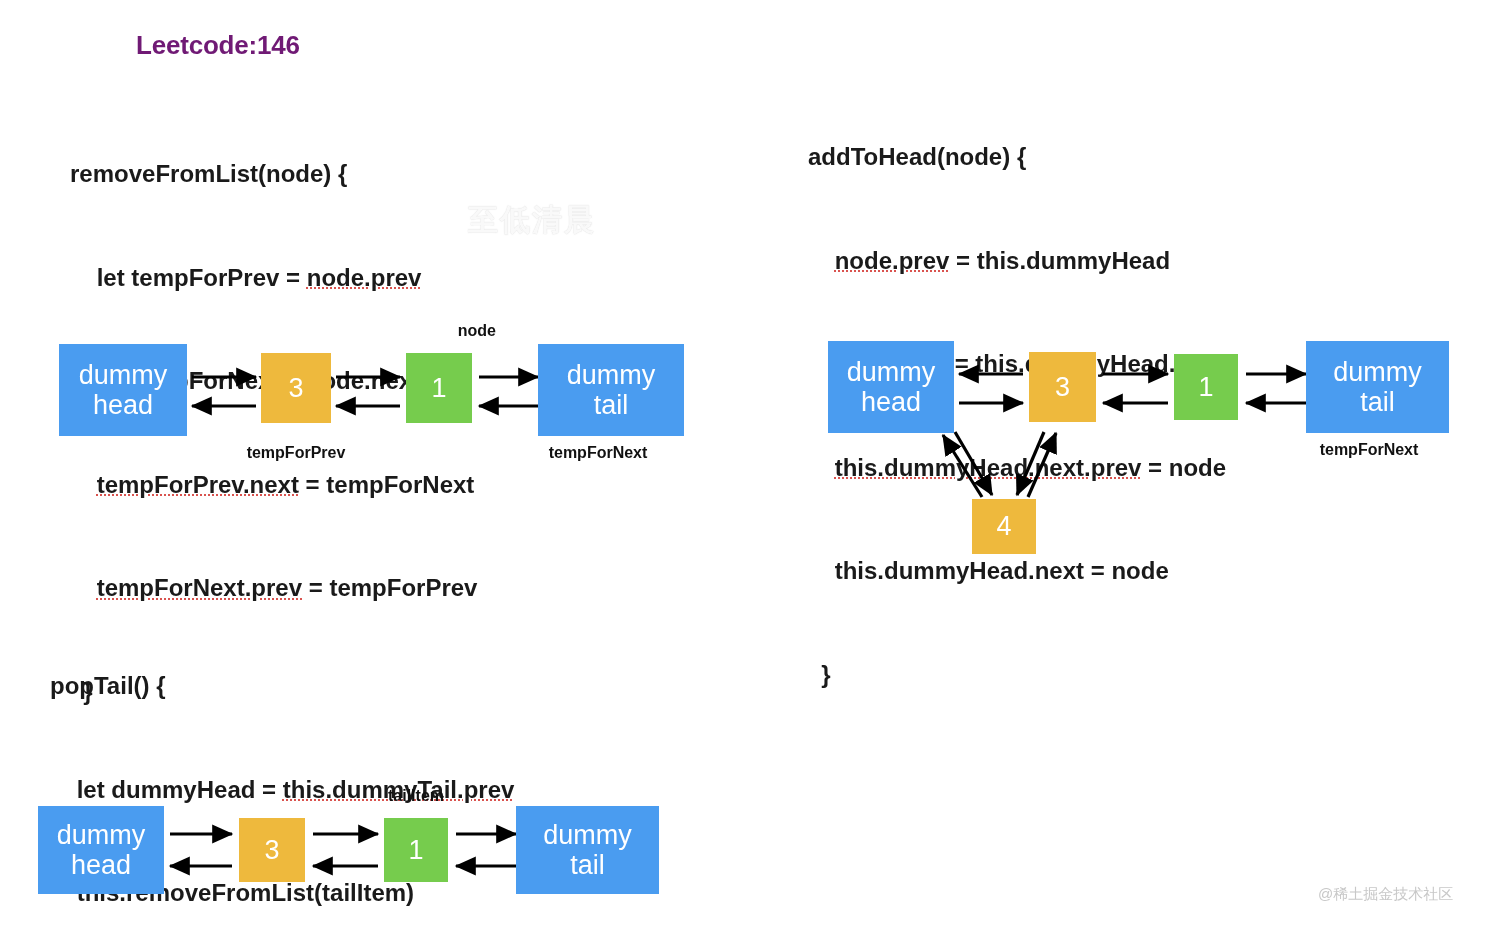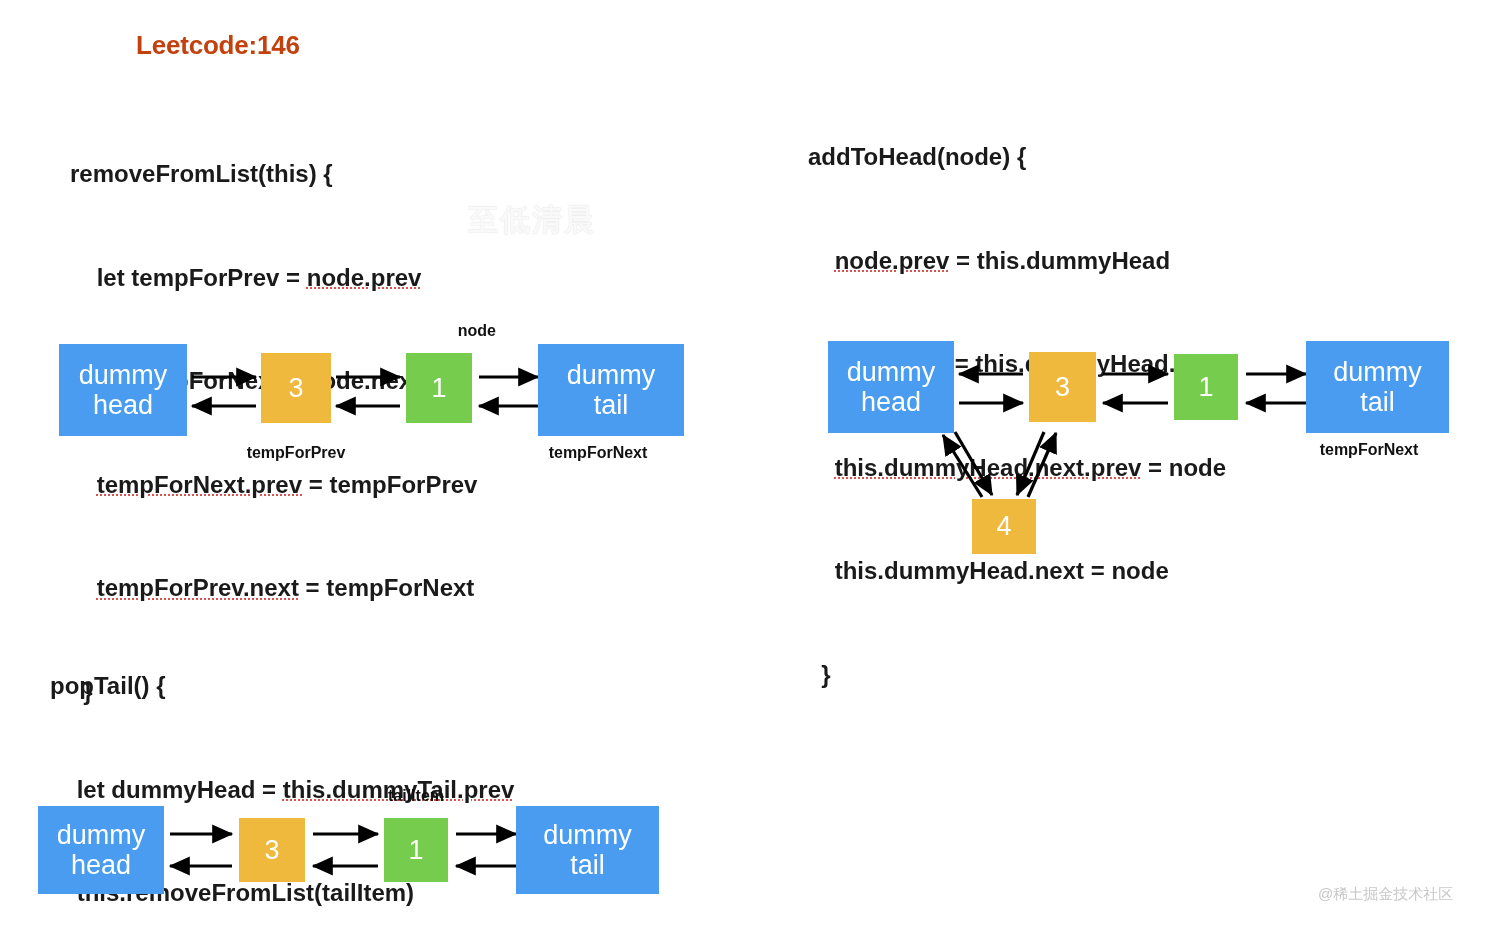--- a/index.html
+++ b/index.html
@@ -16,21 +16,21 @@
     -webkit-font-smoothing: antialiased;
   }
   .abs { position: absolute; }
 
   
   #title {
     left: 136px;
     top: 30px;
     font-size: 26px;
     font-weight: bold;
-    color: #c2410c;
+    color: #701a75;
     letter-spacing: -0.2px;
   }
 
   
   .code-block {
     font-size: 24px;
     font-weight: bold;
     color: #1a1a1a;
     line-height: 34.5px;
     white-space: pre;
@@ -91,25 +91,25 @@
     color: #c8c8c8;
     white-space: nowrap;
   }
 </style>
 </head>
 <body>
 
 <div class="abs" id="title">Leetcode:146</div>
 
 <div class="abs code-block" id="code-remove">
-  <div class="code-line"><span>removeFromList(this) {</span></div>
+  <div class="code-line"><span>removeFromList(node) {</span></div>
   <div class="code-line"><span>    let tempForPrev = </span><span class="ul-red">node.prev</span></div>
   <div class="code-line"><span>    let tempForNext = node.next</span></div>
+  <div class="code-line"><span>    </span><span class="ul-red">tempForPrev.next</span><span> = tempForNext</span></div>
   <div class="code-line"><span>    </span><span class="ul-red">tempForNext.prev</span><span> = tempForPrev</span></div>
-  <div class="code-line"><span>    </span><span class="ul-red">tempForPrev.next</span><span> = tempForNext</span></div>
   <div class="code-line"><span>  }</span></div>
 </div>
 
 <div class="abs code-block" id="code-add">
   <div class="code-line"><span>addToHead(node) {</span></div>
   <div class="code-line"><span>    </span><span class="ul-red">node.prev</span><span> = this.dummyHead</span></div>
   <div class="code-line"><span>    node.next = this.dummyHead.next</span></div>
   <div class="code-line"><span>    </span><span class="ul-red">this.dummyHead.next.prev</span><span> = node</span></div>
   <div class="code-line"><span>    this.dummyHead.next = node</span></div>
   <div class="code-line"><span>  }</span></div>

